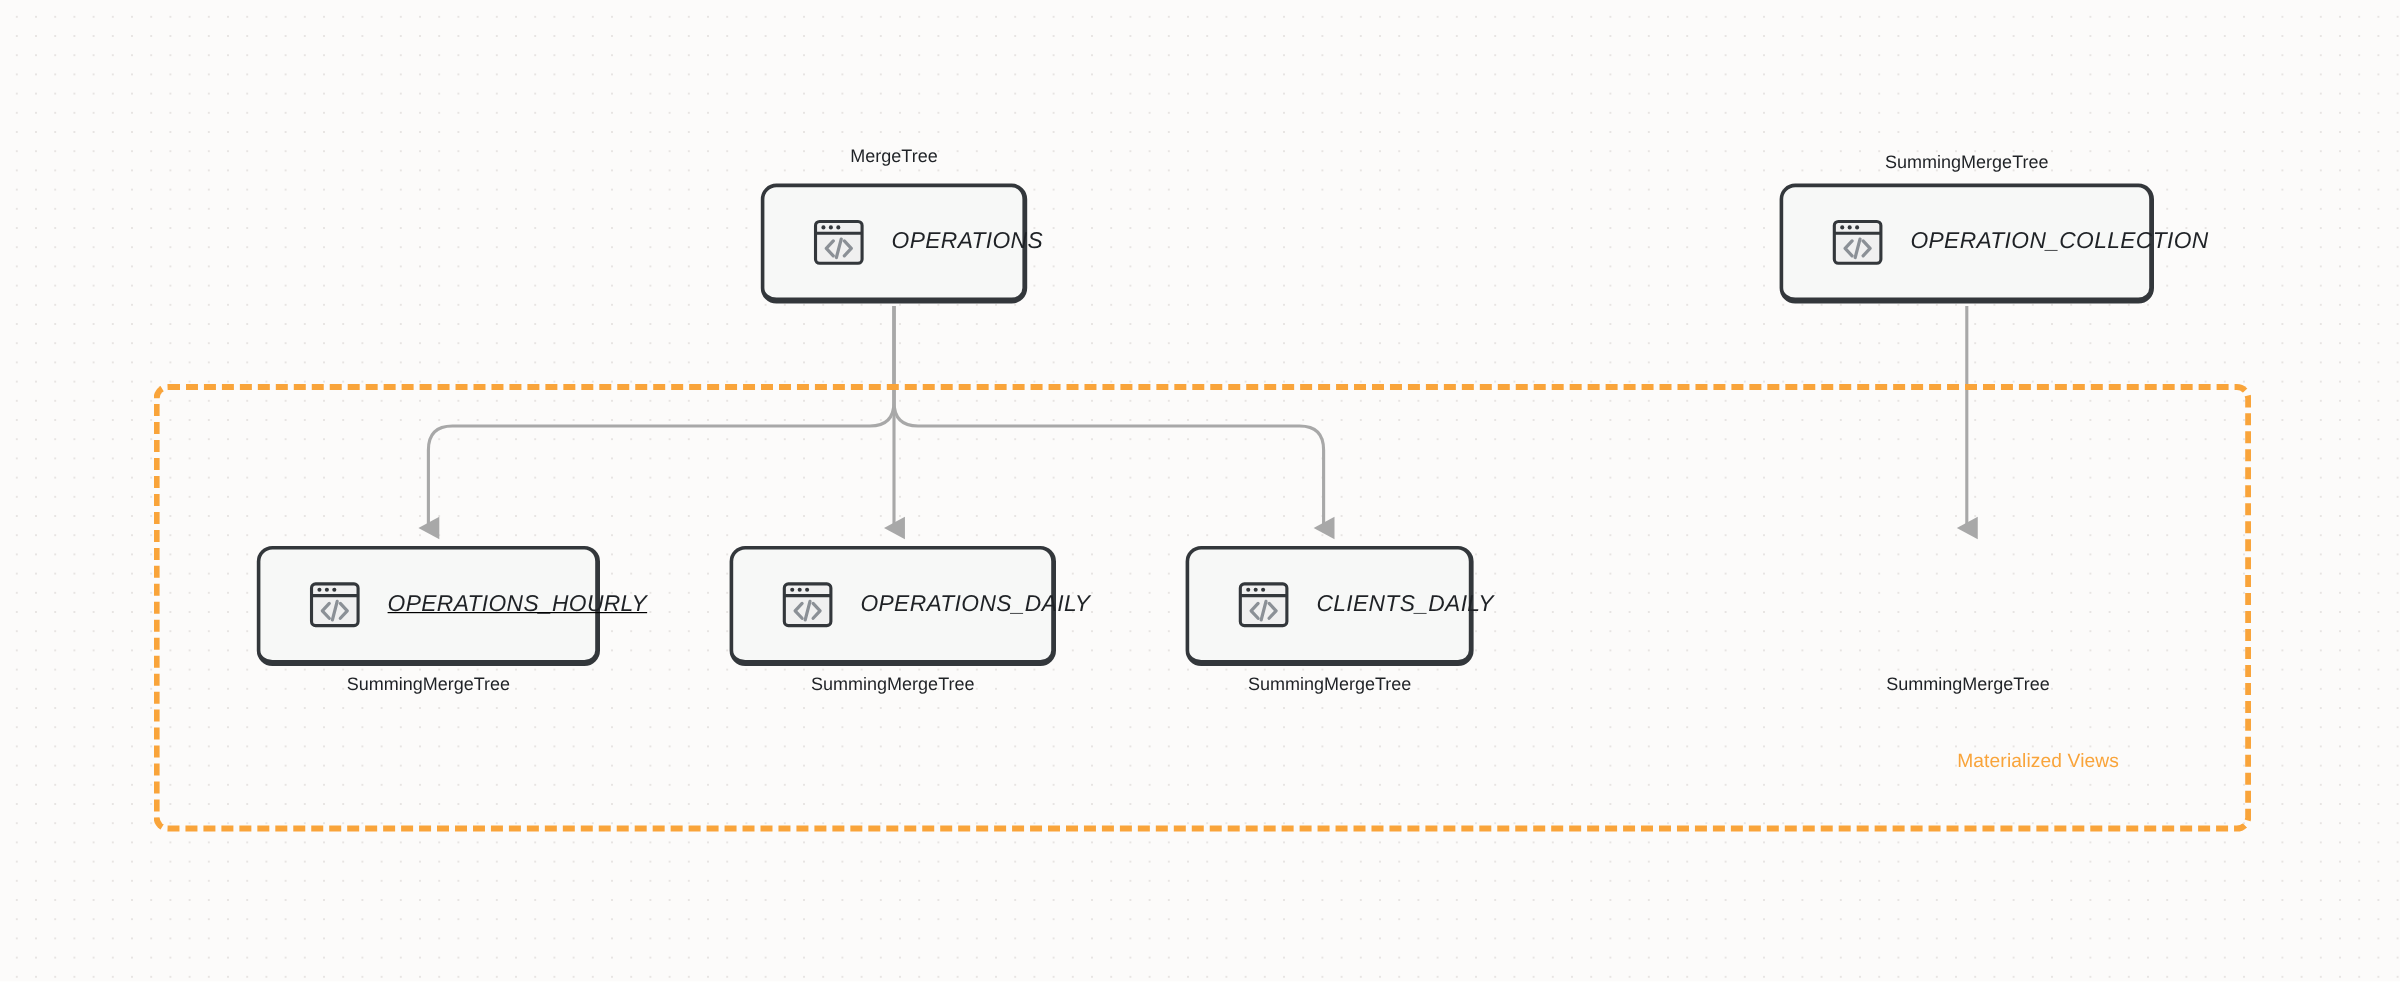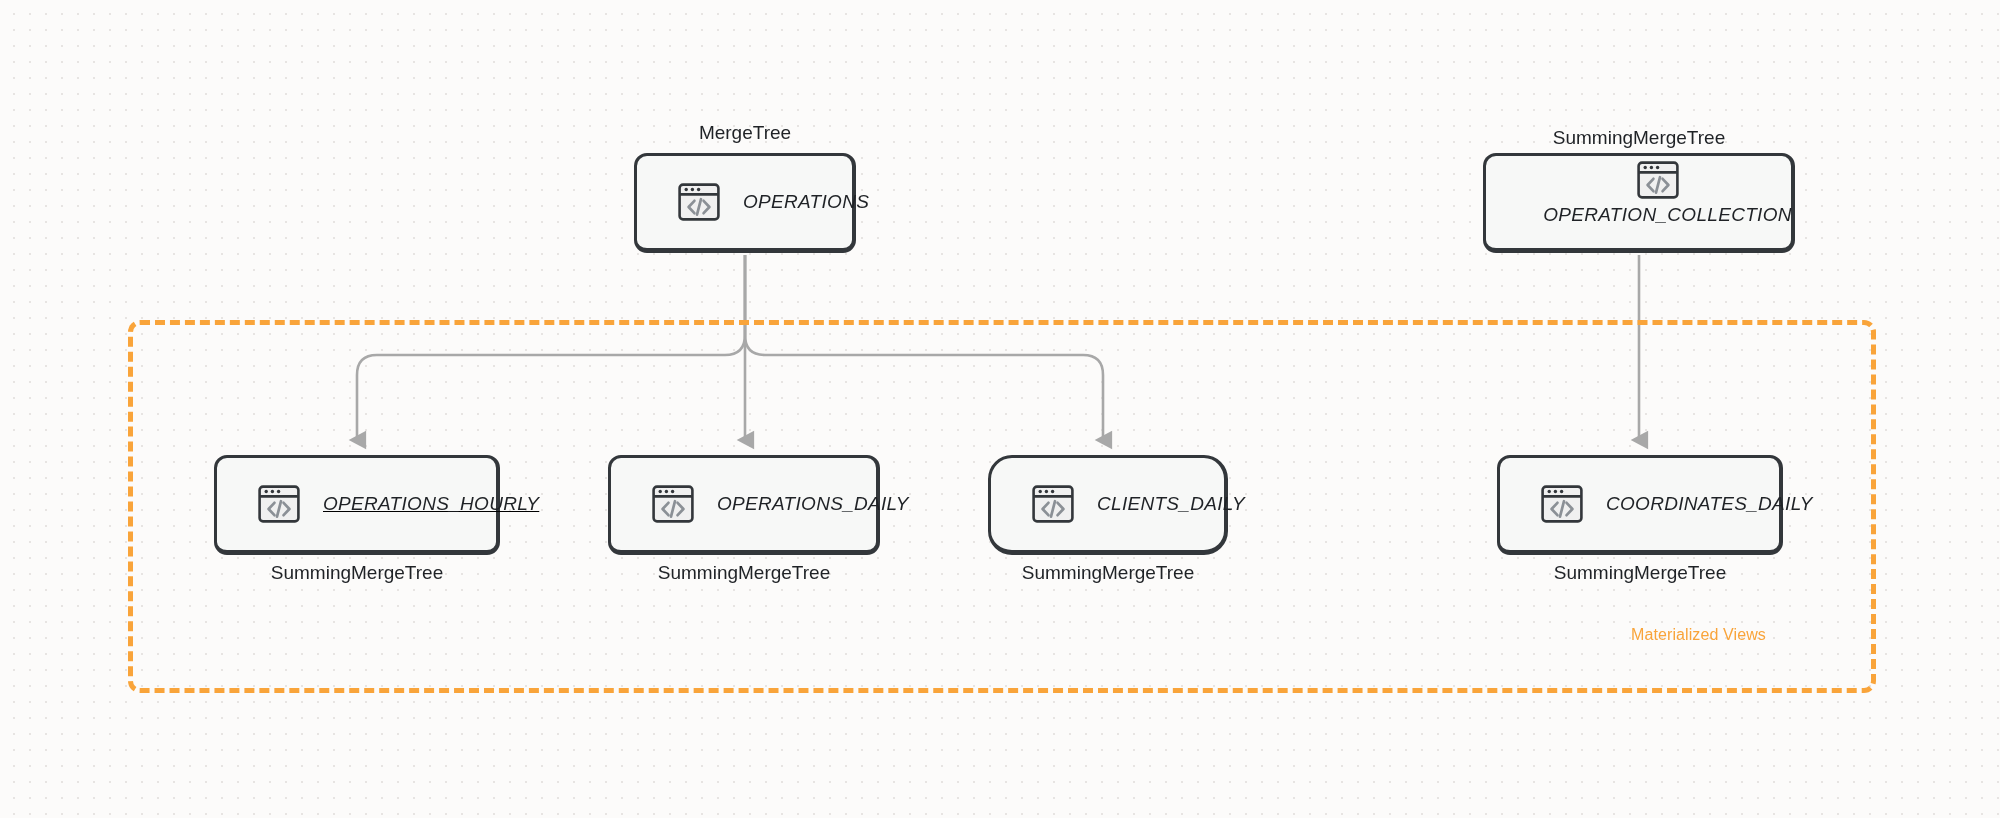--- a/index.html
+++ b/index.html
@@ -73,21 +73,21 @@
     font-size: 19px;
     font-style: italic;
     color: #1f2226;
     letter-spacing: 0.3px;
     white-space: nowrap;
   }
 
   
   .engine-label {
     position: absolute;
-    font-size: 19px;
+    font-size: 15px;
     color: #1f2226;
     white-space: nowrap;
     text-align: center;
   }
 </style>
 </head>
 <body>
 
 <div id="canvas">
 
@@ -125,21 +125,21 @@
         <circle cx="23.6" cy="11.5" r="1.7" fill="#33373b"></circle>
         <path d="M19.4,22.8 L13.6,29 L19.4,35.2" stroke="#8b9096" stroke-width="2.7" fill="none" stroke-linecap="round" stroke-linejoin="round"></path>
         <path d="M28.6,22.8 L34.4,29 L28.6,35.2" stroke="#8b9096" stroke-width="2.7" fill="none" stroke-linecap="round" stroke-linejoin="round"></path>
         <path d="M26,21.2 L22,36.6" stroke="#8b9096" stroke-width="2.7" fill="none" stroke-linecap="round"></path>
       </svg>
     </span>
     <span class="node-title">OPERATIONS</span>
   </div>
 
   <div class="engine-label" style="left:1483px; top:127px; width:312px;">SummingMergeTree</div>
-  <div class="node" style="left:1483px; top:153px; width:312px; height:100px;flex-direction:column;">
+  <div class="node" style="left:1483px; top:153px; width:312px; height:100px;">
     <span class="icon">
       <svg viewBox="0 0 48 48" width="48" height="48" xmlns="http://www.w3.org/2000/svg">
         <rect x="4.6" y="6.6" width="38.8" height="34.8" rx="3.4" ry="3.4" fill="#f0f0f0" stroke="#33373b" stroke-width="2.6"></rect>
         <path d="M4.6,16.4 L43.4,16.4" stroke="#33373b" stroke-width="2.6" fill="none"></path>
         <circle cx="11.2" cy="11.5" r="1.7" fill="#33373b"></circle>
         <circle cx="17.4" cy="11.5" r="1.7" fill="#33373b"></circle>
         <circle cx="23.6" cy="11.5" r="1.7" fill="#33373b"></circle>
         <path d="M19.4,22.8 L13.6,29 L19.4,35.2" stroke="#8b9096" stroke-width="2.7" fill="none" stroke-linecap="round" stroke-linejoin="round"></path>
         <path d="M28.6,22.8 L34.4,29 L28.6,35.2" stroke="#8b9096" stroke-width="2.7" fill="none" stroke-linecap="round" stroke-linejoin="round"></path>
         <path d="M26,21.2 L22,36.6" stroke="#8b9096" stroke-width="2.7" fill="none" stroke-linecap="round"></path>
@@ -175,47 +175,32 @@
         <circle cx="23.6" cy="11.5" r="1.7" fill="#33373b"></circle>
         <path d="M19.4,22.8 L13.6,29 L19.4,35.2" stroke="#8b9096" stroke-width="2.7" fill="none" stroke-linecap="round" stroke-linejoin="round"></path>
         <path d="M28.6,22.8 L34.4,29 L28.6,35.2" stroke="#8b9096" stroke-width="2.7" fill="none" stroke-linecap="round" stroke-linejoin="round"></path>
         <path d="M26,21.2 L22,36.6" stroke="#8b9096" stroke-width="2.7" fill="none" stroke-linecap="round"></path>
       </svg>
     </span>
     <span class="node-title">OPERATIONS_DAILY</span>
   </div>
   <div class="engine-label" style="left:608px; top:562px; width:272px;">SummingMergeTree</div>
 
-  <div class="node" style="left:988px; top:455px; width:240px; height:100px;border-radius:24px;">
+  <div class="node" style="left:988px; top:455px; width:240px; height:100px;">
     <span class="icon">
       <svg viewBox="0 0 48 48" width="48" height="48" xmlns="http://www.w3.org/2000/svg">
         <rect x="4.6" y="6.6" width="38.8" height="34.8" rx="3.4" ry="3.4" fill="#f0f0f0" stroke="#33373b" stroke-width="2.6"></rect>
         <path d="M4.6,16.4 L43.4,16.4" stroke="#33373b" stroke-width="2.6" fill="none"></path>
         <circle cx="11.2" cy="11.5" r="1.7" fill="#33373b"></circle>
         <circle cx="17.4" cy="11.5" r="1.7" fill="#33373b"></circle>
         <circle cx="23.6" cy="11.5" r="1.7" fill="#33373b"></circle>
         <path d="M19.4,22.8 L13.6,29 L19.4,35.2" stroke="#8b9096" stroke-width="2.7" fill="none" stroke-linecap="round" stroke-linejoin="round"></path>
         <path d="M28.6,22.8 L34.4,29 L28.6,35.2" stroke="#8b9096" stroke-width="2.7" fill="none" stroke-linecap="round" stroke-linejoin="round"></path>
         <path d="M26,21.2 L22,36.6" stroke="#8b9096" stroke-width="2.7" fill="none" stroke-linecap="round"></path>
       </svg>
     </span>
     <span class="node-title">CLIENTS_DAILY</span>
   </div>
   <div class="engine-label" style="left:988px; top:562px; width:240px;">SummingMergeTree</div>
 
-  <div class="node" style="left:1497px; top:455px; width:286px; height:100px;">
-    <span class="icon">
-      <svg viewBox="0 0 48 48" width="48" height="48" xmlns="http://www.w3.org/2000/svg">
-        <rect x="4.6" y="6.6" width="38.8" height="34.8" rx="3.4" ry="3.4" fill="#f0f0f0" stroke="#33373b" stroke-width="2.6"></rect>
-        <path d="M4.6,16.4 L43.4,16.4" stroke="#33373b" stroke-width="2.6" fill="none"></path>
-        <circle cx="11.2" cy="11.5" r="1.7" fill="#33373b"></circle>
-        <circle cx="17.4" cy="11.5" r="1.7" fill="#33373b"></circle>
-        <circle cx="23.6" cy="11.5" r="1.7" fill="#33373b"></circle>
-        <path d="M19.4,22.8 L13.6,29 L19.4,35.2" stroke="#8b9096" stroke-width="2.7" fill="none" stroke-linecap="round" stroke-linejoin="round"></path>
-        <path d="M28.6,22.8 L34.4,29 L28.6,35.2" stroke="#8b9096" stroke-width="2.7" fill="none" stroke-linecap="round" stroke-linejoin="round"></path>
-        <path d="M26,21.2 L22,36.6" stroke="#8b9096" stroke-width="2.7" fill="none" stroke-linecap="round"></path>
-      </svg>
-    </span>
-    <span class="node-title">COORDINATES_DAILY</span>
-  </div>
   <div class="engine-label" style="left:1497px; top:562px; width:286px;">SummingMergeTree</div>
 
 </div>
 
 </body></html>

